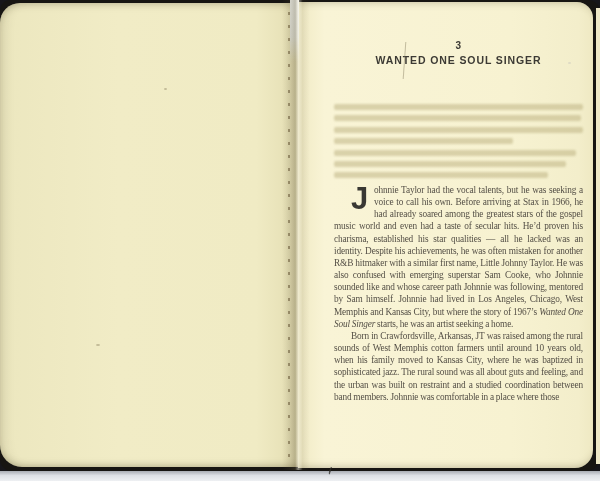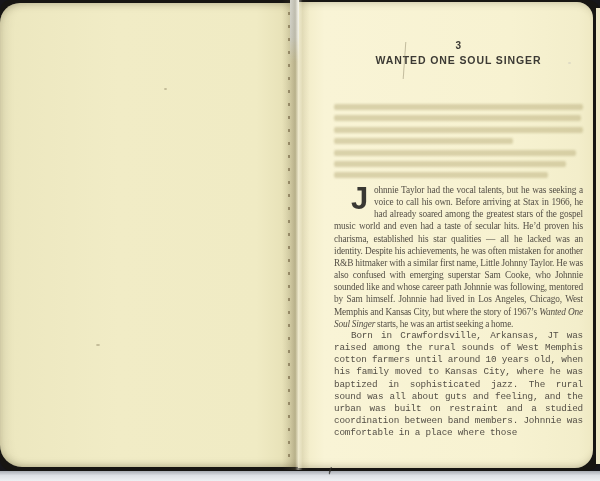--- a/index.html
+++ b/index.html
@@ -67,21 +67,21 @@
   .body-text {
     position:absolute; left:334px; top:184px; width:249px;
     font-size:9.3px; line-height:12.15px; letter-spacing:-.15px; word-spacing:-.3px;
     color:#544f46; text-align:justify;
   }
   .body-text p { margin:0; }
   .drop-cap {
     float:left; font-family:"Liberation Sans", sans-serif; font-weight:bold;
     font-size:31px; line-height:25px; padding:2px 6px 0 0; margin-left:17px; color:#393833;
   }
-  .para2 { text-indent:17px;font-family:Liberation Mono, monospace; }
+  .para2 { text-indent:17px; }
   .italic { font-style:italic; }
   
   .scratch { position:absolute; left:404px; top:42px; width:1px; height:37px; background:rgba(128,120,92,.45); transform:rotate(4deg); }
   .speck  { position:absolute; width:3px; height:2px; background:rgba(150,140,105,.5); border-radius:50%; }
   .s1{left:164px; top:88px;} .s2{left:96px; top:344px; width:4px;} .s3{left:568px; top:62px; background:rgba(220,216,195,.9);}
   .bottom-tick { position:absolute; left:329px; top:467px; width:5px; height:8px; border-left:2px solid rgba(45,44,40,.75); border-radius:40%; transform:rotate(16deg); }
 </style>
 </head>
 <body>
 

